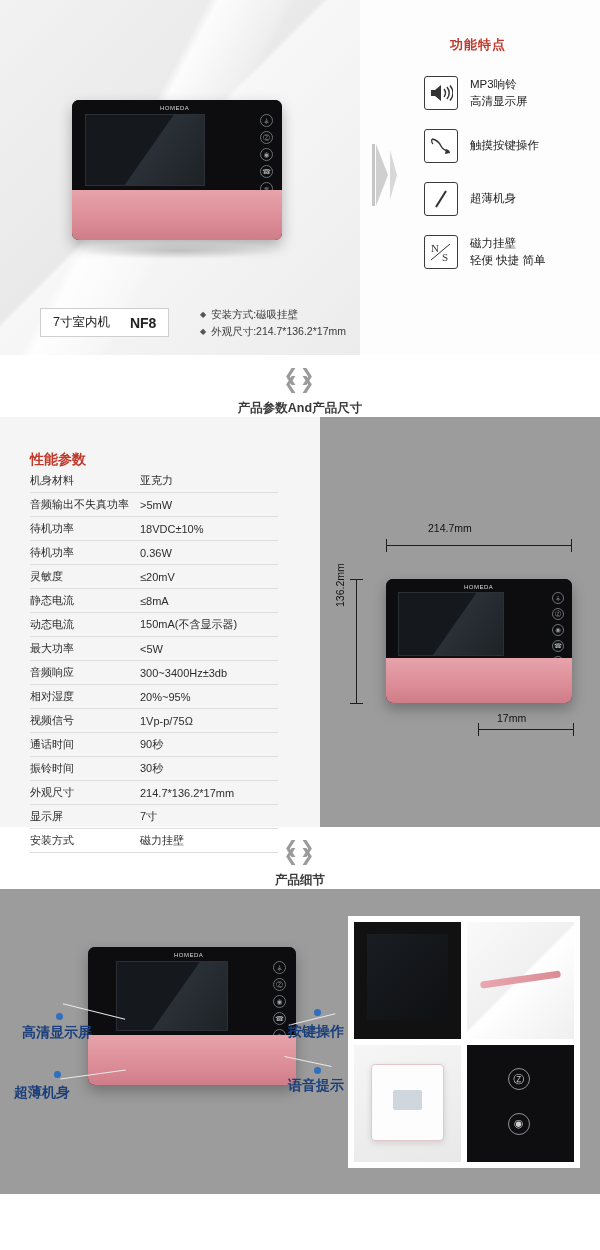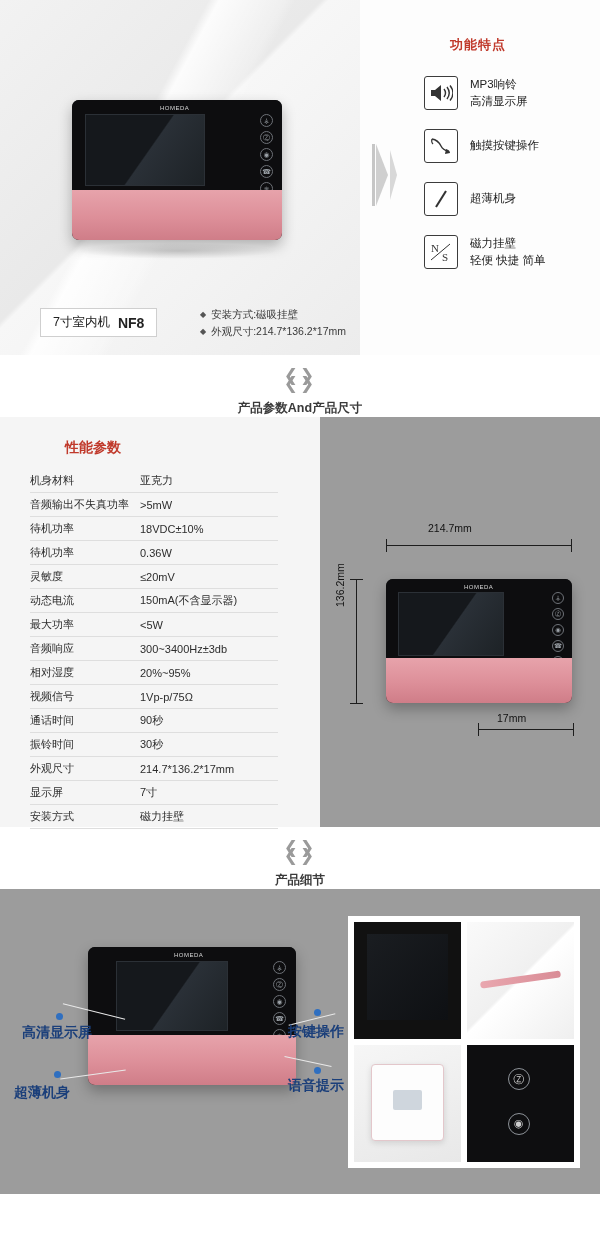--- a/index.html
+++ b/index.html
@@ -65,21 +65,21 @@
   .hero-device .btncol .b { width:13px; height:13px; font-size:7px; }
   .hero-shadow {
     position:absolute; left:78px; top:243px; width:200px; height:16px;
     background:radial-gradient(ellipse at center, rgba(0,0,0,.16) 0%, rgba(0,0,0,0) 70%);
   }
 
   .model-box {
     position:absolute; left:40px; top:308px;
     border:1px solid #cfcfcf; background:#fff;
     padding:5px 12px; font-size:12.5px; color:#222;
-    display:flex; align-items:center; gap:8px;
+    display:flex; align-items:center; gap:20px;
   }
   .model-box .mname { font-weight:bold; font-size:14px; }
   .hero-specs { position:absolute; left:200px; top:306px; font-size:10.5px; color:#3a3a3a; line-height:1.65; }
   .hero-specs div { display:flex; align-items:center; gap:5px; }
   .diamond { color:#555; font-size:8px; }
 
   
   .feat-title {
     position:absolute; left:450px; top:36px; color:#c0392b;
     font-size:13px; font-weight:bold; letter-spacing:1px;
@@ -99,21 +99,21 @@
   .chev { color:#9a9a9a; font-size:17px; line-height:13px; letter-spacing:2px; }
   .chev.two { margin-top:-5px; }
   .div-label { margin-top:10px; font-size:12.5px; color:#3a3a3a; font-weight:bold; }
 
   
   .params-wrap { position:relative; width:600px; height:410px; }
   .params-left {
     position:absolute; left:0; top:0; width:320px; height:410px;
     background:#f5f5f5;
   }
-  .pl-title { position:absolute; left:30px; top:22px; color:#c0392b; font-size:14px; font-weight:bold;margin-left:35px; }
+  .pl-title { position:absolute; left:30px; top:34px; color:#c0392b; font-size:14px; font-weight:bold; }
   table.ptable {
     position:absolute; left:30px; top:52px; width:248px;
     border-collapse:collapse; font-size:11px; color:#2d2d2d;
   }
   table.ptable td { padding:4px 0 4px 0; border-bottom:1px solid #dedede; }
   table.ptable td.k { width:104px; }
   table.ptable td.v { padding-left:6px; }
 
   .params-right {
     position:absolute; left:320px; top:0; width:280px; height:410px;
@@ -295,20 +295,24 @@
           </tr>
         <tr>
             <td class="k">待机功率</td>
             <td class="v">0.36W</td>
           </tr>
         <tr>
             <td class="k">灵敏度</td>
             <td class="v">≤20mV</td>
           </tr>
         <tr>
+            <td class="k">静态电流</td>
+            <td class="v">≤8mA</td>
+          </tr>
+        <tr>
             <td class="k">动态电流</td>
             <td class="v">150mA(不含显示器)</td>
           </tr>
         <tr>
             <td class="k">最大功率</td>
             <td class="v">&lt;5W</td>
           </tr>
         <tr>
             <td class="k">音频响应</td>
             <td class="v">300~3400Hz±3db</td>

